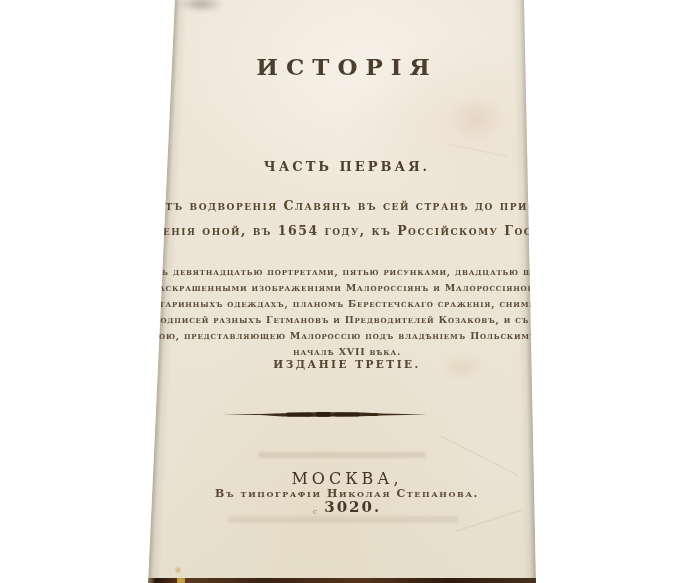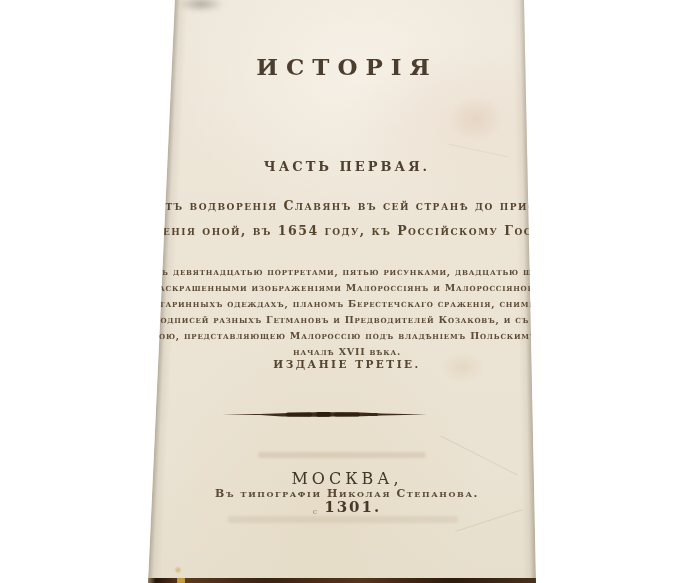--- a/index.html
+++ b/index.html
@@ -91,20 +91,20 @@
       <polygon fill="#3f2e1d" points="0,4.5 38,3.9 60,3.2 93,2.2 112,2.3 140,2.6 160,3.6 205,4.5 160,5.4 140,6.2 112,6.6 93,6.8 60,6.4 38,5.1"></polygon>
       <rect x="64" y="2.6" width="26" height="3.8" rx="1.9" fill="#31220f"></rect>
       <rect x="94" y="2.1" width="15" height="4.6" rx="2.2" fill="#2c1e0c"></rect>
       <rect x="112" y="2.5" width="26" height="4.0" rx="2" fill="#31220f"></rect>
       <rect x="141" y="3.0" width="15" height="3.0" rx="1.5" fill="#3a2a14"></rect>
     </svg>
 
     <div class="ghost g1"></div>
     <div class="line city">МОСКВА,</div>
     <div class="line printer">Въ типографіи Николая Степанова.</div>
-    <div class="line year"><span class="mark">с</span><span>1301.</span></div>
+    <div class="line year"><span class="mark">с</span><span>3020.</span></div>
     <div class="ghost g2"></div>
 
     <div class="shelf">
       <span class="fleck"></span>
     </div>
   </div>
 </div>
 
 </body></html>

